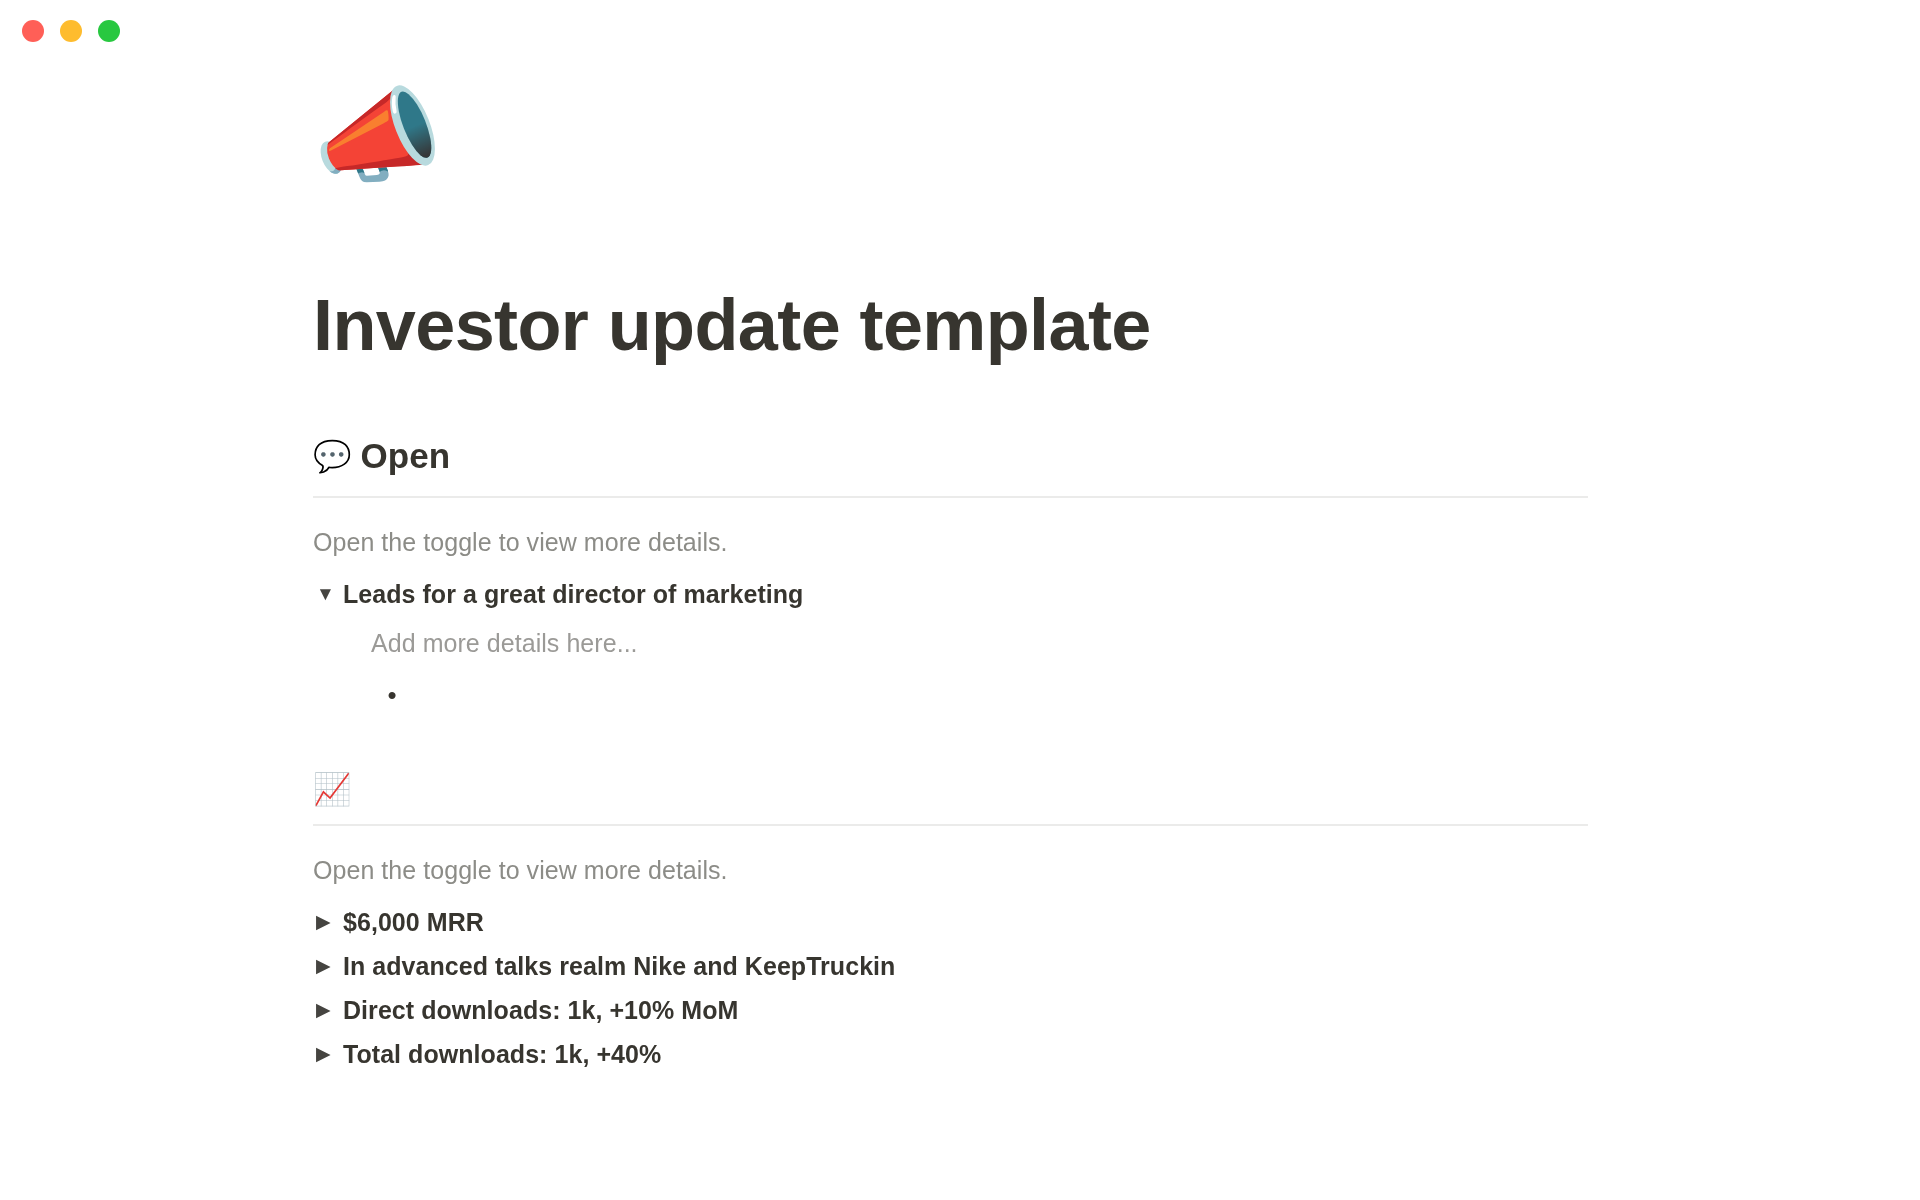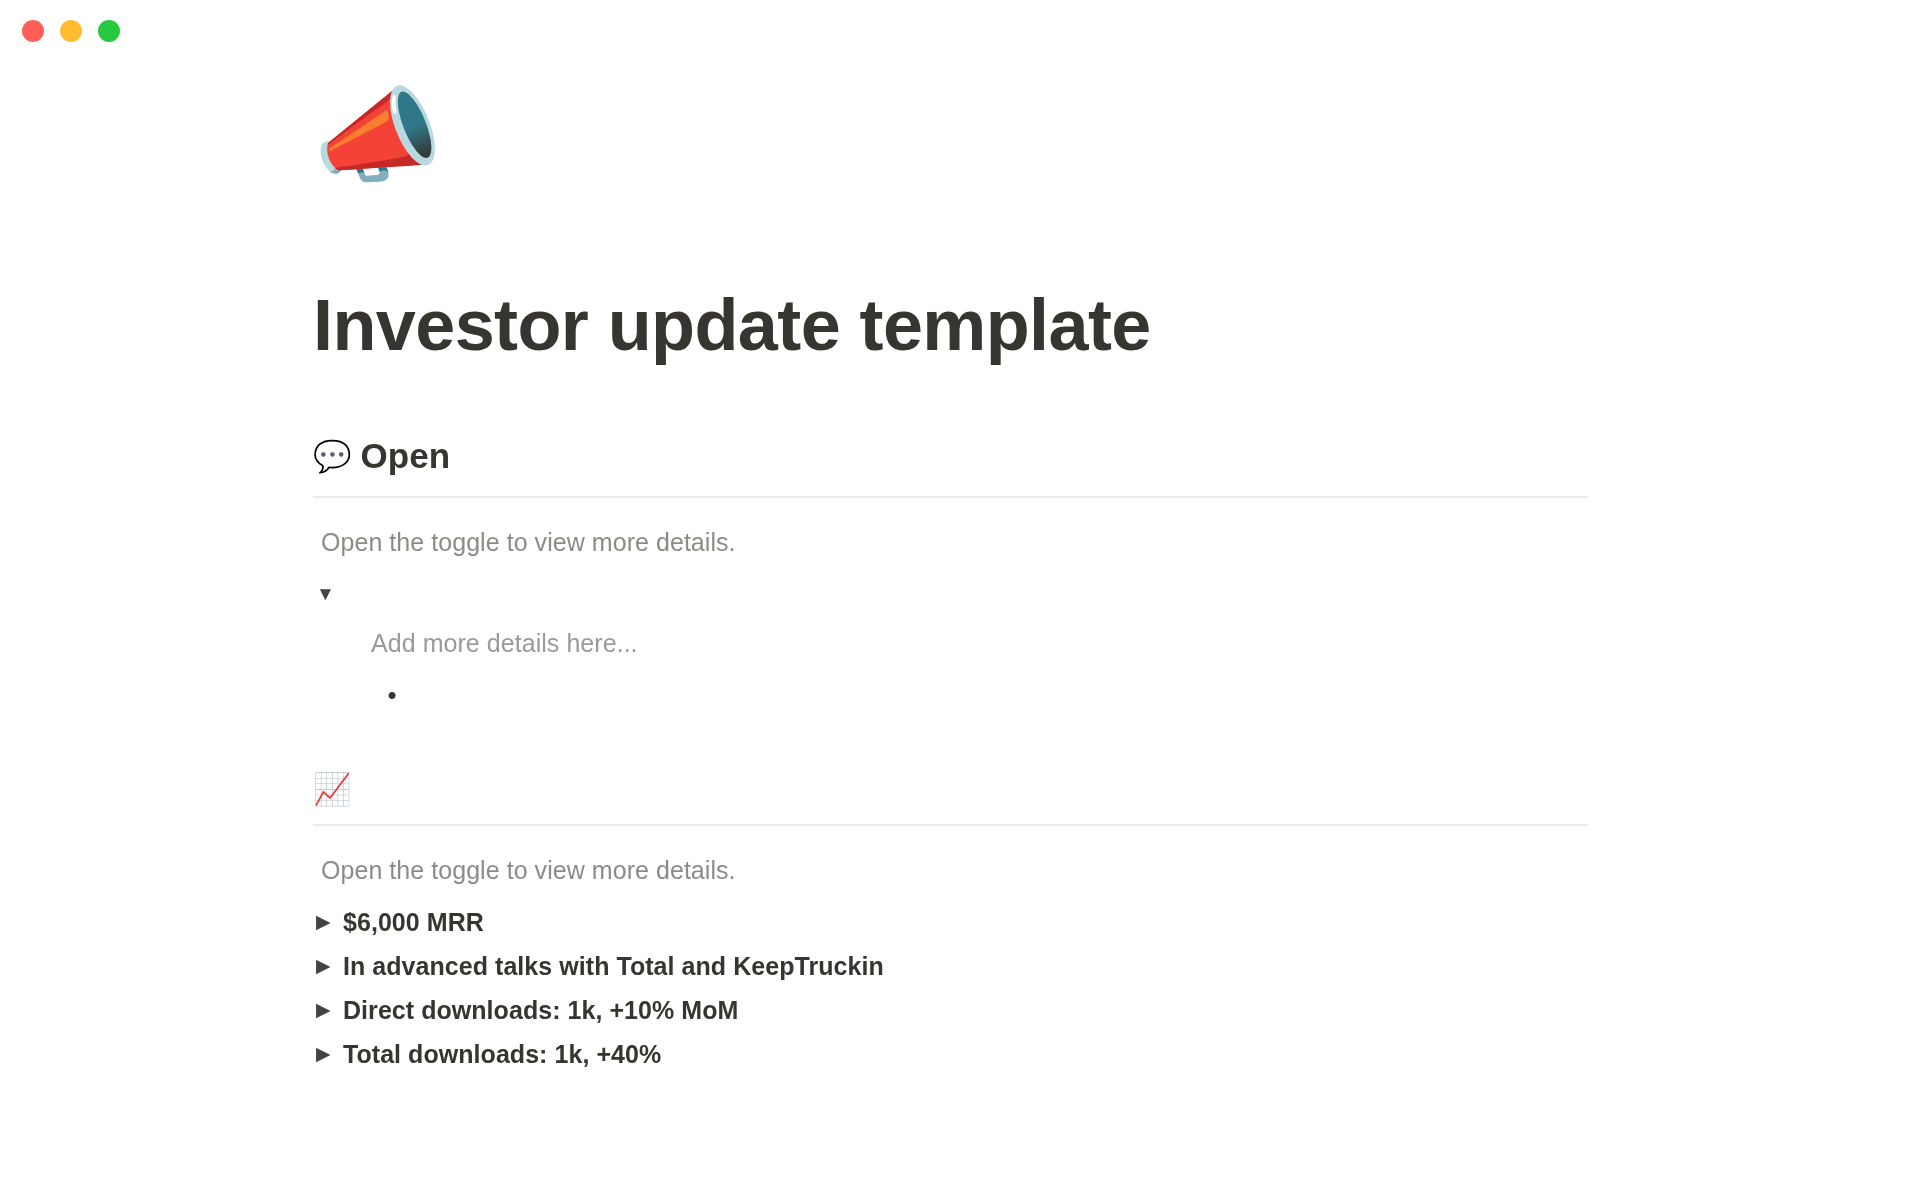--- a/index.html
+++ b/index.html
@@ -96,21 +96,20 @@
     width: 1275px;
     margin-top: 12px;
   }
 
   .section-hint {
     font-size: 25px;
     color: #8c8c87;
     line-height: 1.45;
     margin-top: 26px;
     letter-spacing: 0.05px;
-    margin-left: 8px;
   }
 
   
   .toggle-list { margin-top: 12px; }
 
   .toggle-row {
     display: flex;
     align-items: flex-start;
     padding: 5px 0;
     min-height: 40px;
@@ -189,20 +188,21 @@
       <span class="heading-emoji">💬</span>
       <span>Open</span>
     </h2>
     <div class="section-rule" style="background: rgb(235, 235, 234);"></div>
 
     <p class="section-hint" style="color: rgb(140, 140, 135);">Open the toggle to view more details.</p>
 
     <div class="toggle-list">
       <div class="toggle-row">
         <span class="toggle-arrow">▼</span>
+        <span class="toggle-label">Leads for a great director of marketing</span>
       </div>
 
       <div class="toggle-children">
         <p class="toggle-placeholder">Add more details here...</p>
 
         <div class="bullet-list">
           <div class="bullet-item">
             <span class="bullet-dot">•</span>
           </div>
         </div>
@@ -218,21 +218,21 @@
 
     <p class="section-hint" style="color: rgb(140, 140, 135);">Open the toggle to view more details.</p>
 
     <div class="toggle-list">
       <div class="toggle-row">
         <span class="toggle-arrow">▶</span>
         <span class="toggle-label">$6,000 MRR</span>
       </div>
       <div class="toggle-row">
         <span class="toggle-arrow">▶</span>
-        <span class="toggle-label">In advanced talks with Total and KeepTruckin</span>
+        <span class="toggle-label">In advanced talks realm Nike and KeepTruckin</span>
       </div>
       <div class="toggle-row">
         <span class="toggle-arrow">▶</span>
         <span class="toggle-label">Direct downloads: 1k, +10% MoM</span>
       </div>
       <div class="toggle-row">
         <span class="toggle-arrow">▶</span>
         <span class="toggle-label">Total downloads: 1k, +40%</span>
       </div>
     </div>

